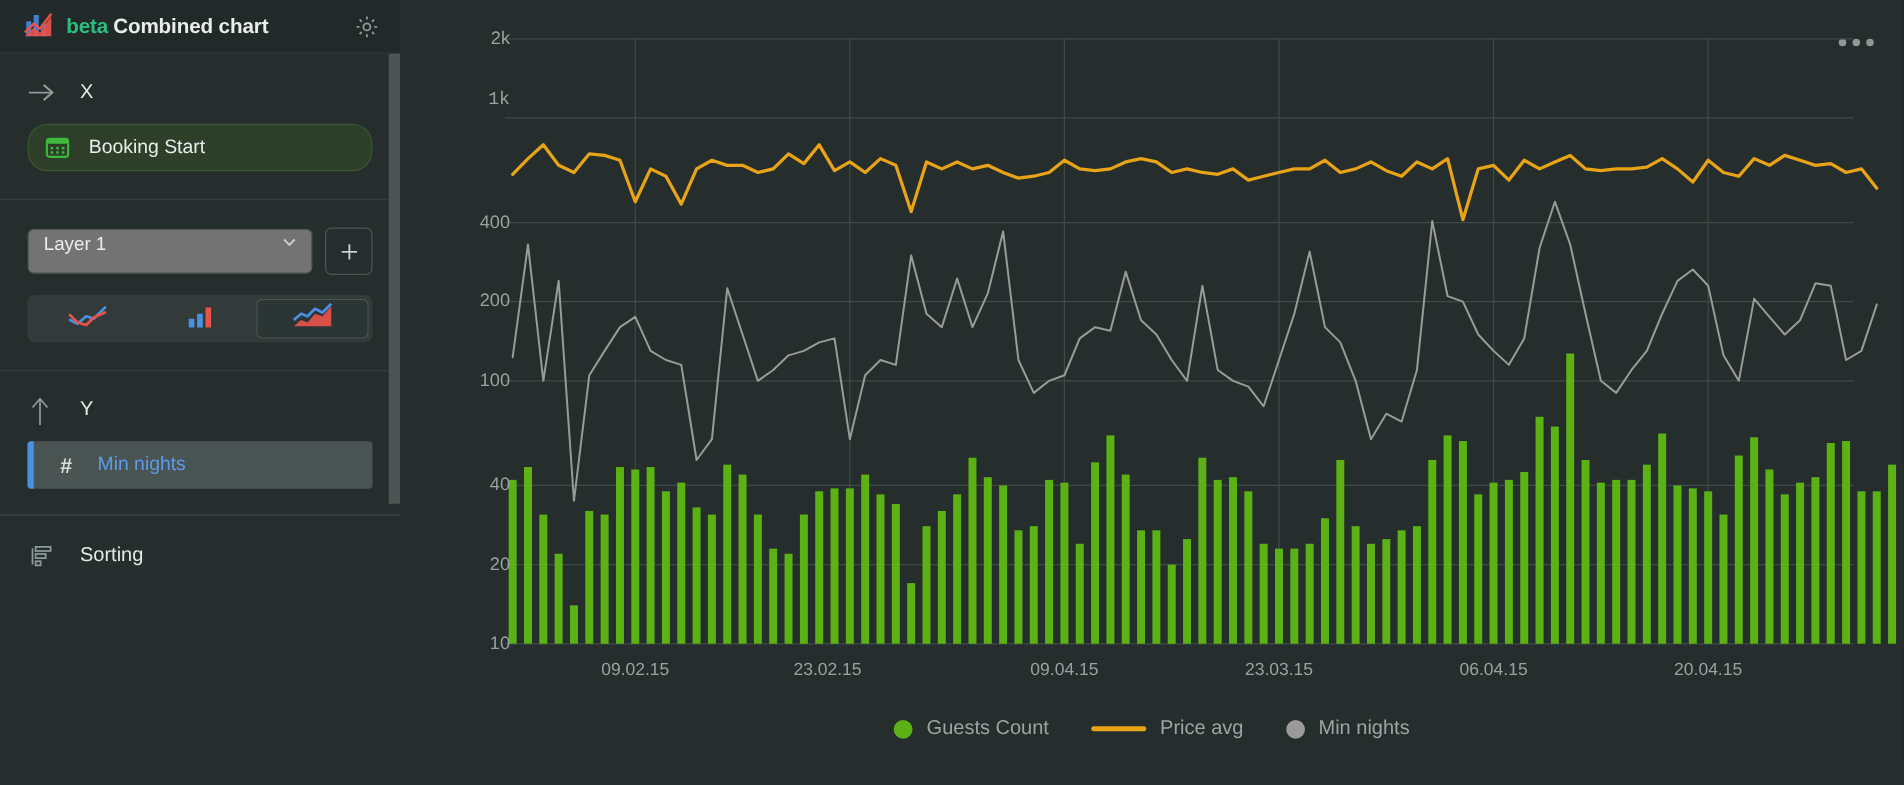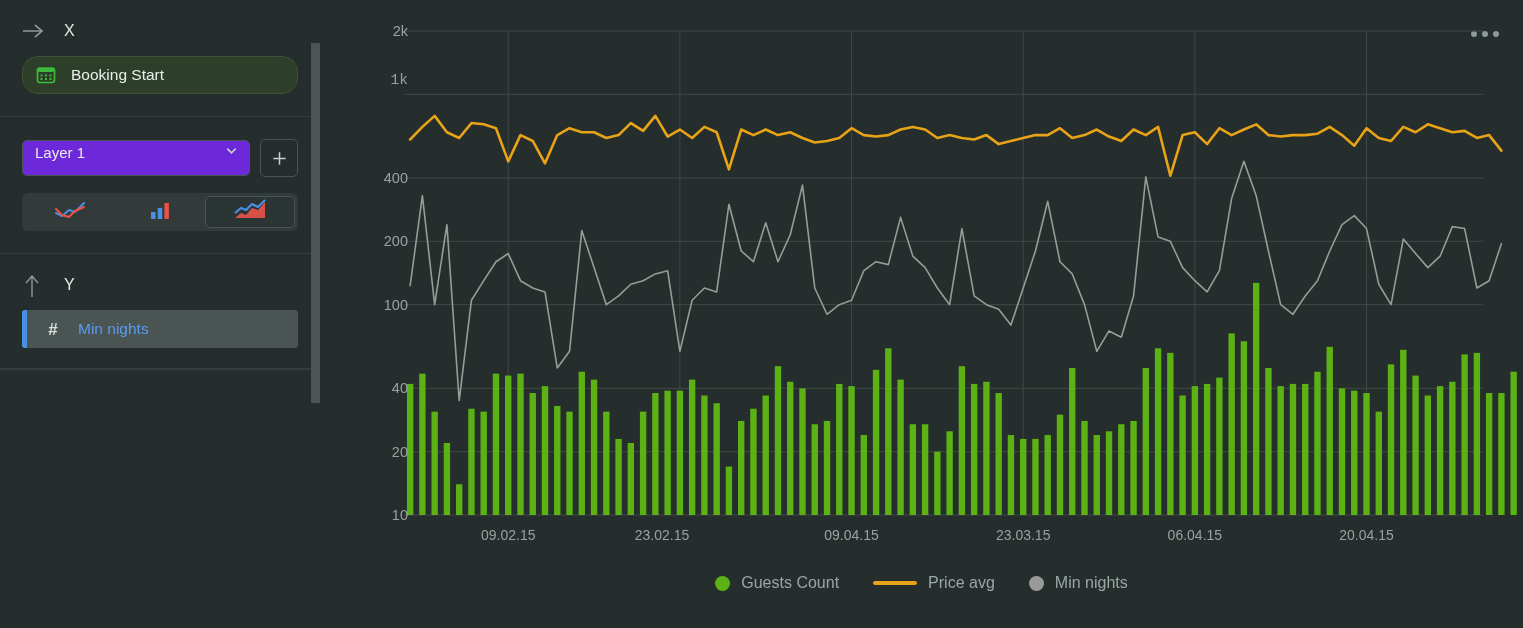--- a/index.html
+++ b/index.html
@@ -69,21 +69,21 @@
     border: 1px solid #3c5334;
     margin-bottom: 22px;
   }
   .pill-icon { width: 22px; height: 22px; flex: 0 0 22px; margin-right: 14px;
                display:flex; align-items:center; justify-content:center; }
   .pill-label { font-size: 15.5px; color: #e9edec; }
 
   .layer-row { display: flex; align-items: center; gap: 10px; padding-top: 22px; }
   .layer-select {
     flex: 1 1 auto; height: 36px;
-    background: #6d28d9;
+    background: #737373;
     border: 1px solid #4a5452; border-radius: 5px;
     display: flex; align-items: center;
     padding: 0 10px 12px 12px; box-sizing: border-box;
     cursor: pointer;
   }
   .layer-select span { font-size: 15px; color: #e9edec; }
   .chev { margin-left: auto; }
   .plus-btn {
     width: 36px; height: 36px; flex: 0 0 36px;
     border: 1px solid #4a5452; border-radius: 5px;
@@ -170,20 +170,40 @@
   .legend-line { width: 44px; height: 4px; border-radius: 2px; display:block; }
   .legend-text { font-size: 16px; color: #9aa6a4; white-space: nowrap; }
 </style>
 </head>
 <body>
 
 <div id="app">
 
   <div id="sidebar">
 
+    <div class="side-header">
+      <span class="logo-mark">
+        <svg width="26" height="26" viewBox="0 0 26 26">
+          <rect x="3" y="9" width="4" height="12" fill="#3b82d6"></rect>
+          <rect x="9" y="4" width="4" height="17" fill="#3b82d6"></rect>
+          <rect x="15" y="11" width="4" height="10" fill="#3b82d6"></rect>
+          <polygon points="2,21 9,14 14,18 23,5 23,21" fill="#e8524a" opacity="0.92"></polygon>
+          <polyline points="2,18 9,11 14,15 23,3" fill="none" stroke="#e8524a" stroke-width="2"></polyline>
+        </svg>
+      </span>
+      <div class="app-title">
+        <span class="beta">beta</span><span>Combined chart</span>
+      </div>
+      <span class="gear-btn">
+        <svg width="21" height="21" viewBox="0 0 24 24" fill="none" stroke="#8d9a98" stroke-width="1.7">
+          <circle cx="12" cy="12" r="3.2"></circle>
+          <path d="M12 2.6v2.6M12 18.8v2.6M21.4 12h-2.6M5.2 12H2.6M18.6 5.4l-1.9 1.9M7.3 16.7l-1.9 1.9M18.6 18.6l-1.9-1.9M7.3 7.3L5.4 5.4"></path>
+        </svg>
+      </span>
+    </div>
 
     <div class="panel">
       <div class="axis-row">
         <span class="axis-icon">
           <svg width="26" height="18" viewBox="0 0 26 18" fill="none" stroke="#8d9a98" stroke-width="1.4">
             <path d="M1 9h19M13 3l7 6-7 6"></path>
             <path d="M13 3l7 6-7 6"></path>
           </svg>
         </span>
         <span class="axis-letter">X</span>
@@ -270,20 +290,33 @@
         <span class="pill-icon">
           <span class="hash">#</span>
         </span>
         <span class="pill-label">Min nights</span>
       </div>
     </div>
     <div class="divider"></div>
 
     <div class="divider"></div>
 
+    <div class="panel pad-sorting">
+      <div class="section-row">
+        <span class="section-icon">
+          <svg width="24" height="24" viewBox="0 0 24 24" fill="none" stroke="#8d9a98" stroke-width="1.4">
+            <path d="M4 5.5v13"></path>
+            <rect x="6.5" y="4.5" width="12" height="3.3"></rect>
+            <rect x="6.5" y="10.2" width="8" height="3.3"></rect>
+            <rect x="6.5" y="16" width="4" height="3.3"></rect>
+          </svg>
+        </span>
+        <span class="section-label">Sorting</span>
+      </div>
+    </div>
 
     <div class="scrollbar"></div>
   </div>
 
   <div id="chart">
 
     <div class="dots-menu">
       <i></i>
         <i></i>
         <i></i>

